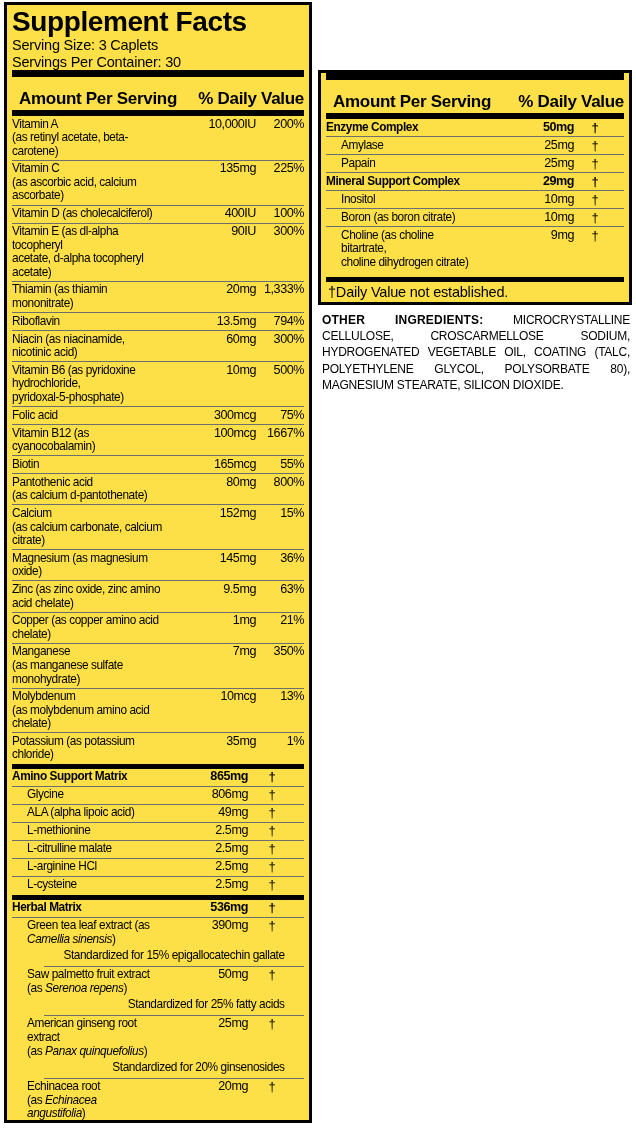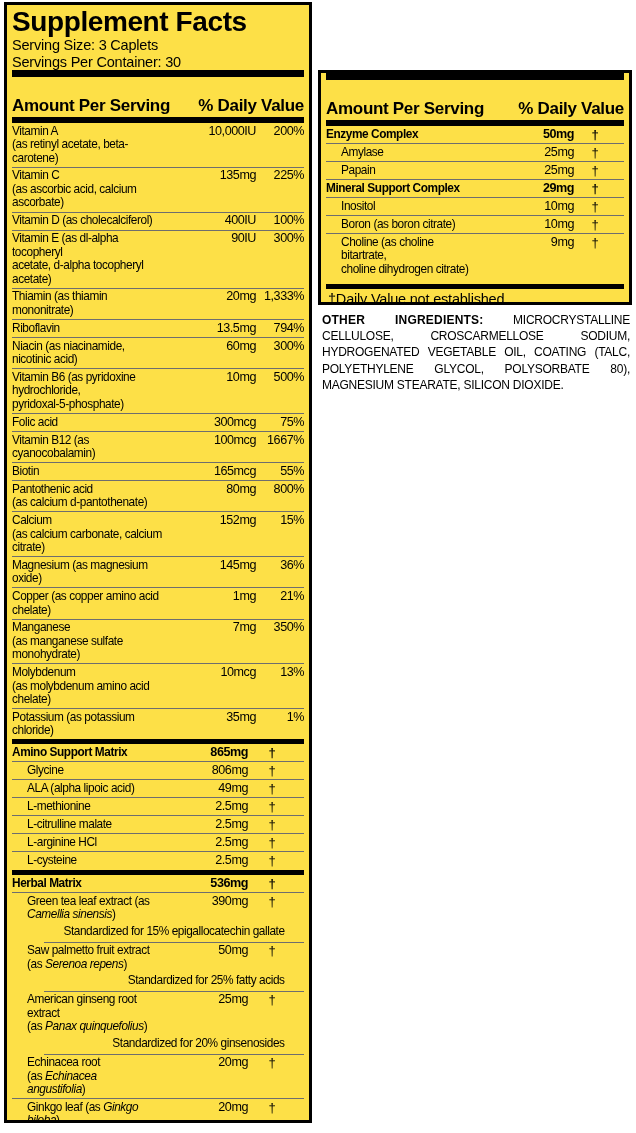--- a/index.html
+++ b/index.html
@@ -39,22 +39,23 @@
   .bar-hdr-top{ height:7px; background:#000; }
   .bar-hdr-bot{ height:6px; background:#000; }
 
   
   .thead{
     display:flex;
     align-items:baseline;
     font-size:17px;
     font-weight:bold;
     line-height:20px;
-    padding:19px 0 1px 0;
+    padding:12px 0 1px 0;
     letter-spacing:-0.3px;
+    margin-left:7px;
   }
   .thead .h-left{ flex:1; }
   .thead .h-right{ white-space:nowrap; }
 
   
   .tbl{ width:100%; }
   .row{
     display:flex;
     align-items:flex-start;
     position:relative;
@@ -211,20 +212,25 @@
           <div class="nm">Calcium<br>(as calcium carbonate, calcium citrate)</div>
           <div class="amt">152mg</div>
           <div class="dv">15%</div>
         </div>
         <div class="row">
           <div class="nm">Magnesium (as magnesium oxide)</div>
           <div class="amt">145mg</div>
           <div class="dv">36%</div>
         </div>
         <div class="row">
+          <div class="nm">Zinc (as zinc oxide, zinc amino acid chelate)</div>
+          <div class="amt">9.5mg</div>
+          <div class="dv">63%</div>
+        </div>
+        <div class="row">
           <div class="nm">Copper (as copper amino acid chelate)</div>
           <div class="amt">1mg</div>
           <div class="dv">21%</div>
         </div>
         <div class="row">
           <div class="nm">Manganese<br>(as manganese sulfate monohydrate)</div>
           <div class="amt">7mg</div>
           <div class="dv">350%</div>
         </div>
         <div class="row">

